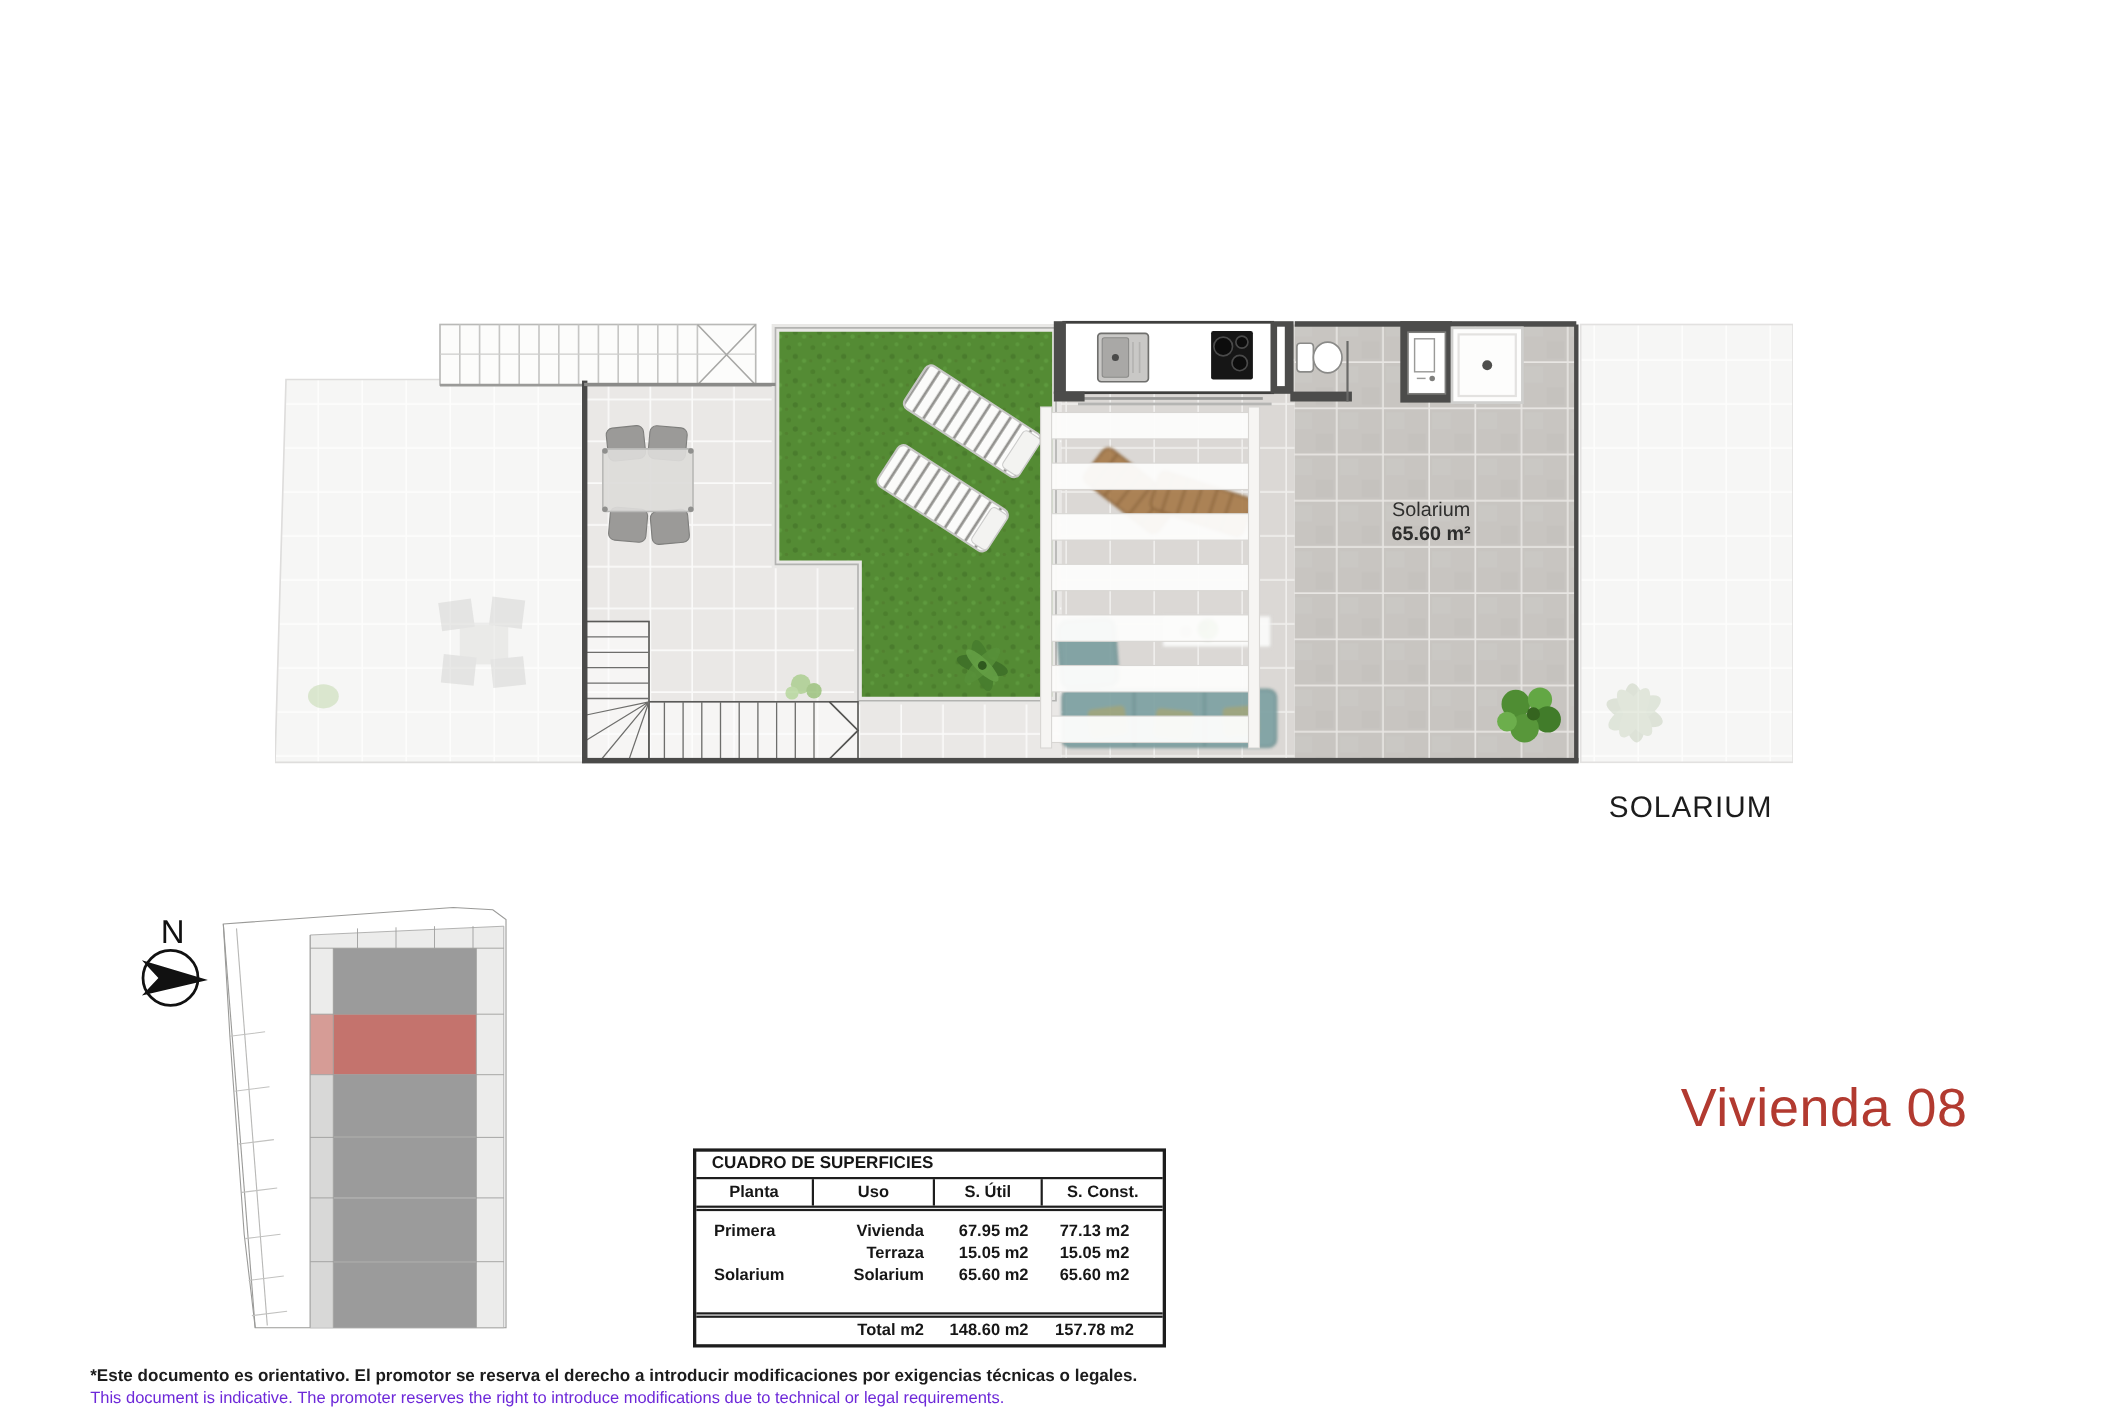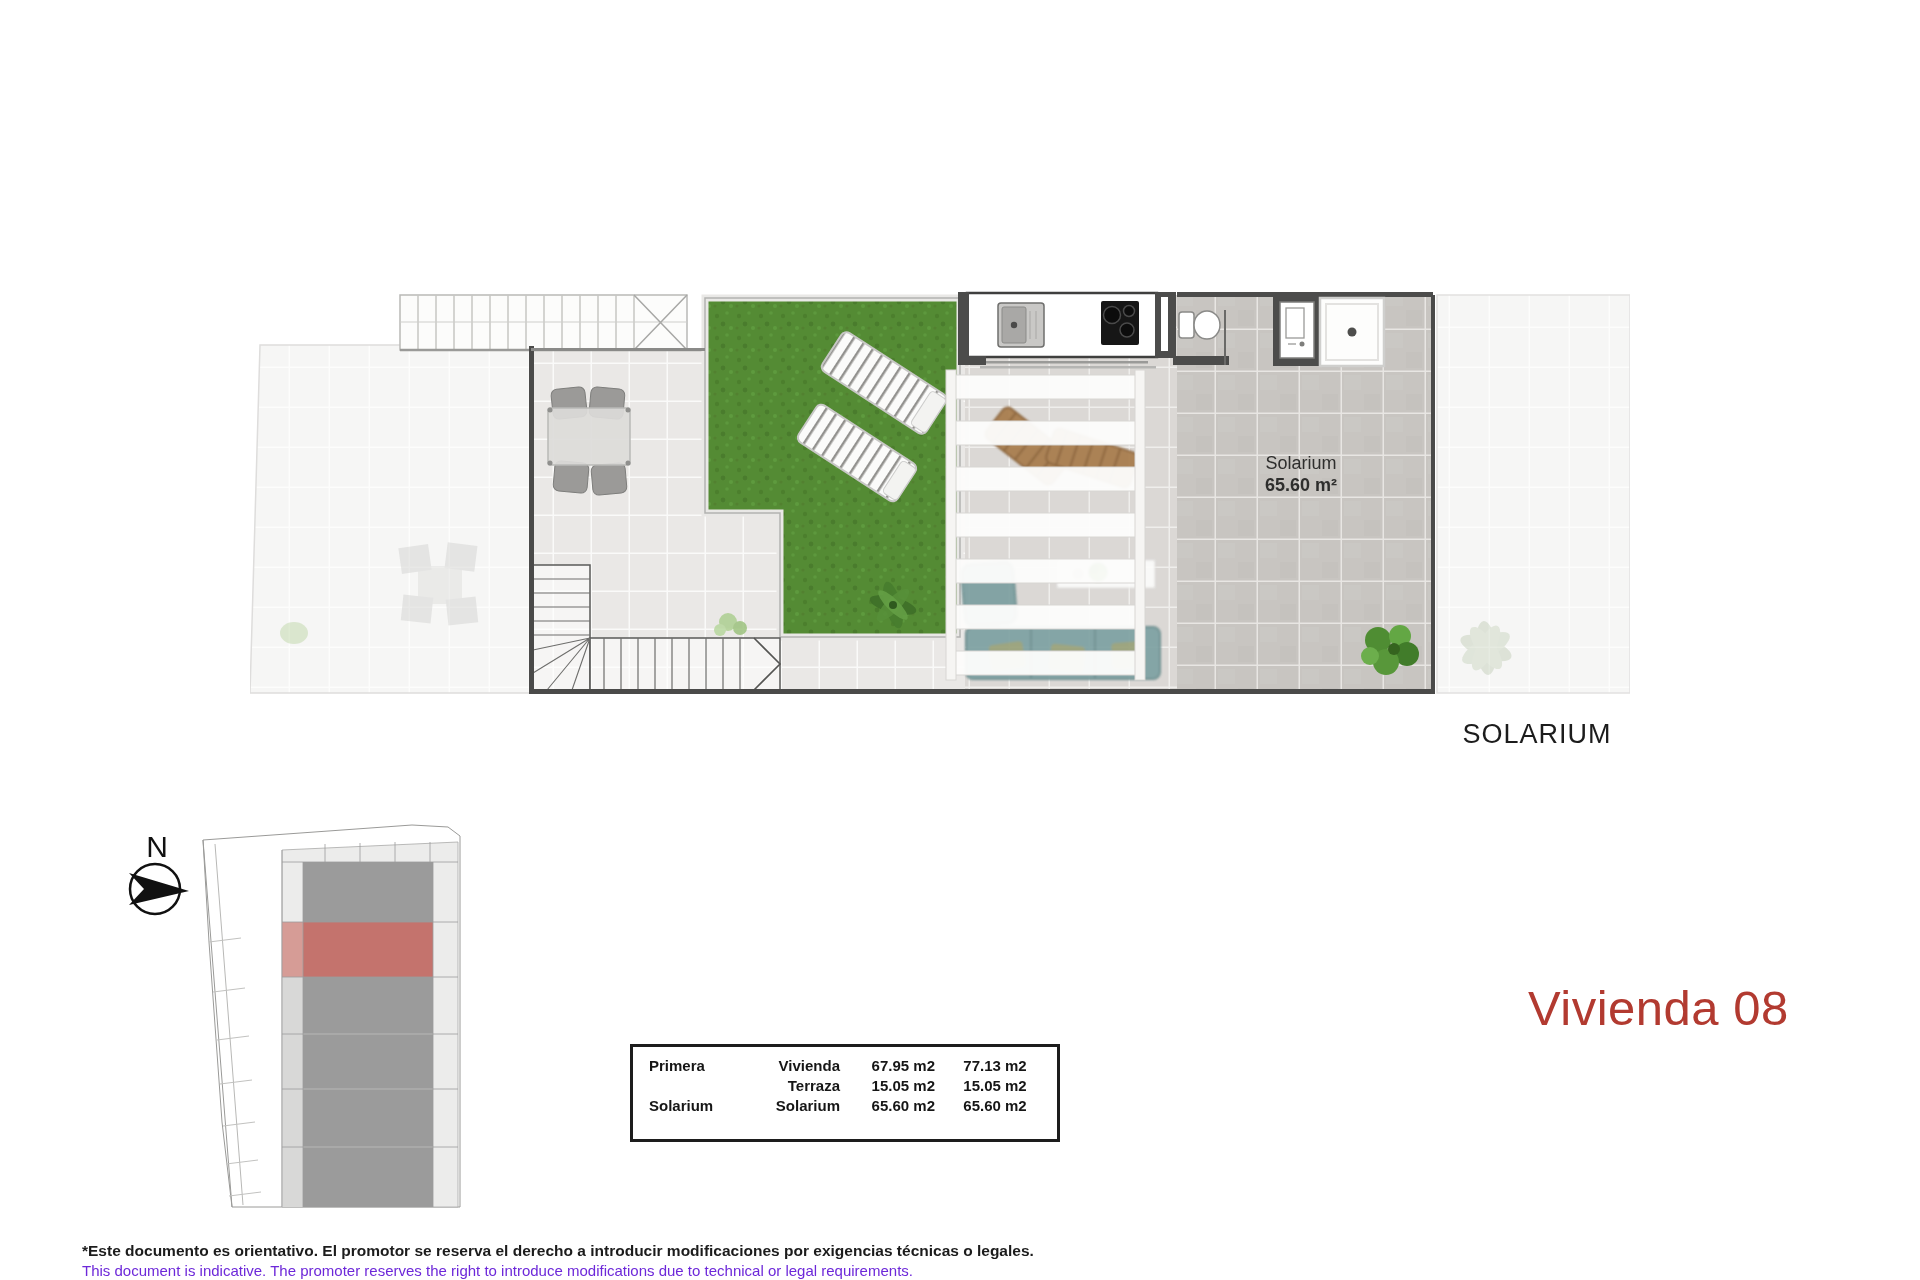--- a/index.html
+++ b/index.html
@@ -299,40 +299,53 @@
         <path d="M87,40H263M87,100H263M87,155H263M87,212H263M87,267H263M87,325H263"></path>
         <path d="M87,28V385M108,40V385M238,40V385"></path>
         <path d="M130,22V40M165,21V40M200,20V40M235,20V40"></path>
       </g>
     </g>
   </svg>
 
   <div class="abs" id="main-title">Vivienda 08</div>
 
   <div class="abs" id="surfaces">
+    <div class="t-title">CUADRO DE SUPERFICIES</div>
+    <div class="t-head grid4">
+      <div>Planta</div>
+      <div>Uso</div>
+      <div>S. Útil</div>
+      <div>S. Const.</div>
+    </div>
     <div class="t-body">
       <div class="t-row grid4">
         <div class="c-planta">Primera</div>
         <div class="c-uso">Vivienda</div>
         <div class="c-util">67.95 m2</div>
         <div class="c-const">77.13 m2</div>
       </div>
       <div class="t-row grid4">
         <div class="c-planta"></div>
         <div class="c-uso">Terraza</div>
         <div class="c-util">15.05 m2</div>
         <div class="c-const">15.05 m2</div>
       </div>
       <div class="t-row grid4">
         <div class="c-planta">Solarium</div>
         <div class="c-uso">Solarium</div>
         <div class="c-util">65.60 m2</div>
         <div class="c-const">65.60 m2</div>
       </div>
     </div>
+    <div class="t-total grid4">
+      <div class="c-planta"></div>
+      <div class="c-uso">Total m2</div>
+      <div class="c-util">148.60 m2</div>
+      <div class="c-const">157.78 m2</div>
+    </div>
   </div>
 
   <div class="abs" id="disclaimer">
     <div class="es">*Este documento es orientativo. El promotor se reserva el derecho a introducir modificaciones por exigencias técnicas o legales.</div>
     <div class="en">This document is indicative. The promoter reserves the right to introduce modifications due to technical or legal requirements.</div>
   </div>
 
 </div>
 
 </body></html>

